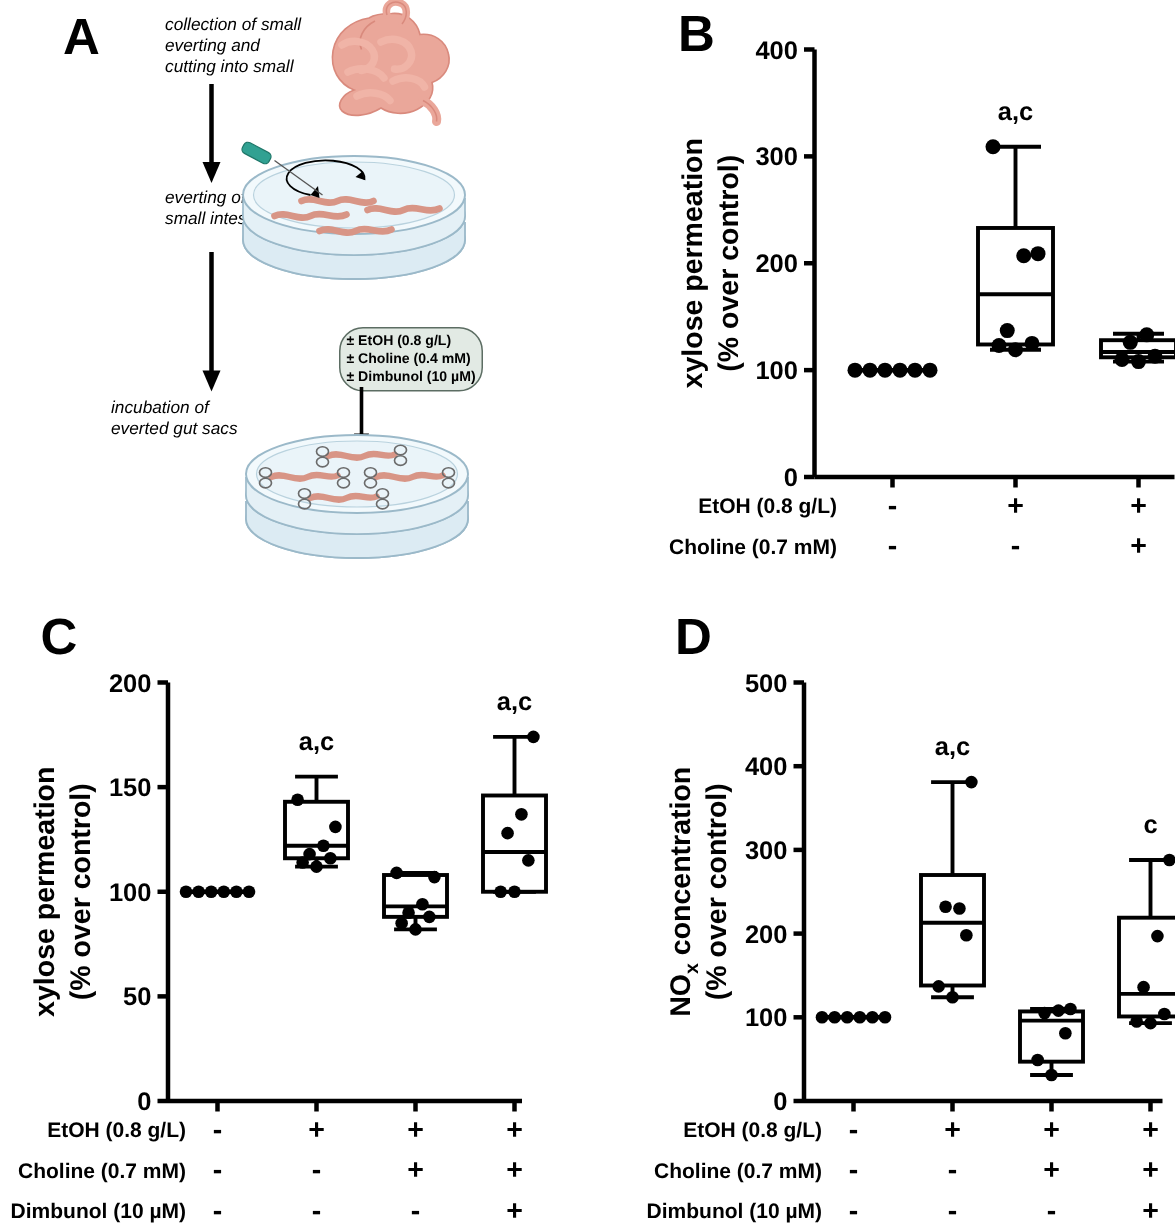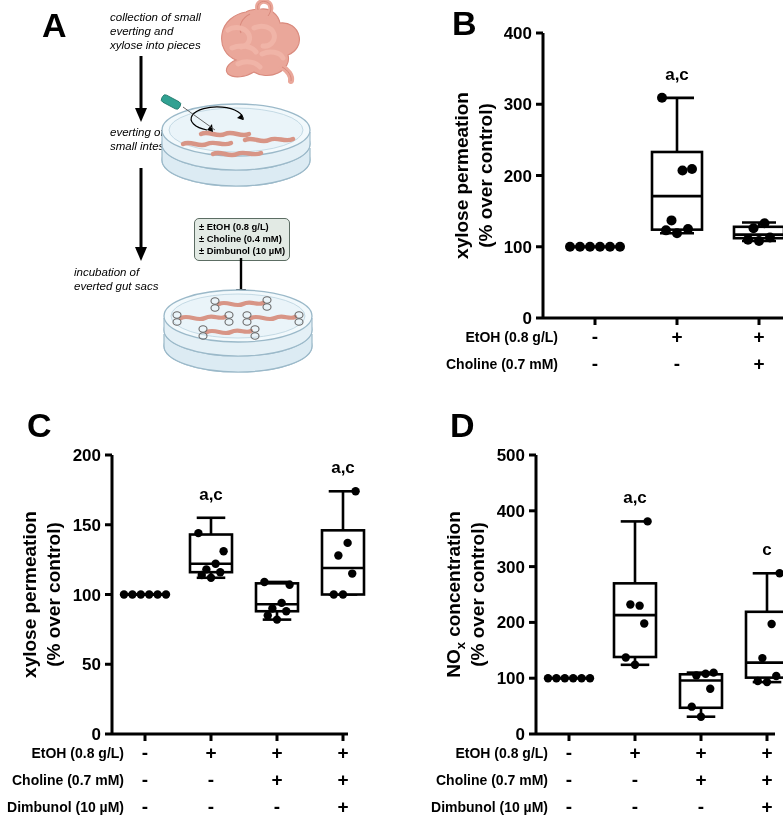--- a/index.html
+++ b/index.html
@@ -24,26 +24,27 @@
   .schem-text{
     position:absolute;
     font-style:italic;font-weight:normal;font-size:11.5px;
     line-height:1.22;
     font-family:"Liberation Sans", sans-serif;
   }
   .arrow-v{position:absolute;}
   .reagent-box{
     position:absolute;
     border:1.3px solid #5c6d63;
-    border-radius:5px;
+    border-radius:16px;
     background:#e2eae4;
     padding:2px 4px 3px 4px;
     font-size:9.4px;font-weight:bold;line-height:1.28;
     font-family:"Liberation Sans", sans-serif;
     white-space:nowrap;
+    margin-left:32px;
   }
   svg{display:block;overflow:visible;}
 </style>
 </head>
 <body>
 
 <div class="panel" id="panelA">
 
   <div class="panel-letter" style="position:absolute;left:42px;top:8px;">A</div>
 
@@ -61,21 +62,21 @@
       <path d="M64 54 C72 50 82 52 85 58" fill="none" stroke-width="5" stroke-linecap="round" stroke="#f0b4a7"></path>
       <path d="M40 64 C48 60 58 62 62 67" fill="none" stroke-width="5" stroke-linecap="round" stroke="#f0b4a7"></path>
       <path d="M84 67 C90 70 94 76 93 81" fill="none" stroke-width="6" stroke-linecap="round" stroke="#eaa79a"></path>
       <path d="M84 67 C90 70 94 76 93 81" fill="none" stroke-width="1" stroke="#d98a7d"></path>
     </g>
   </svg>
 
   <div class="schem-text" style="left:110px;top:10px;width:100px;">
     <div>collection of small</div>
     <div>everting and</div>
-    <div>xylose into pieces</div>
+    <div>cutting into small</div>
   </div>
 
   <svg class="arrow-v" style="left:132px;top:56px;" width="18" height="68">
     <line x1="9" y1="0" x2="9" y2="56" stroke="#000" stroke-width="3"></line>
     <polygon points="9,66 3,52 15,52" fill="#000"></polygon>
   </svg>
 
   <div class="schem-text" style="left:110px;top:125px;width:88px;">
     <div>everting of</div>
     <div>small intestine</div>

